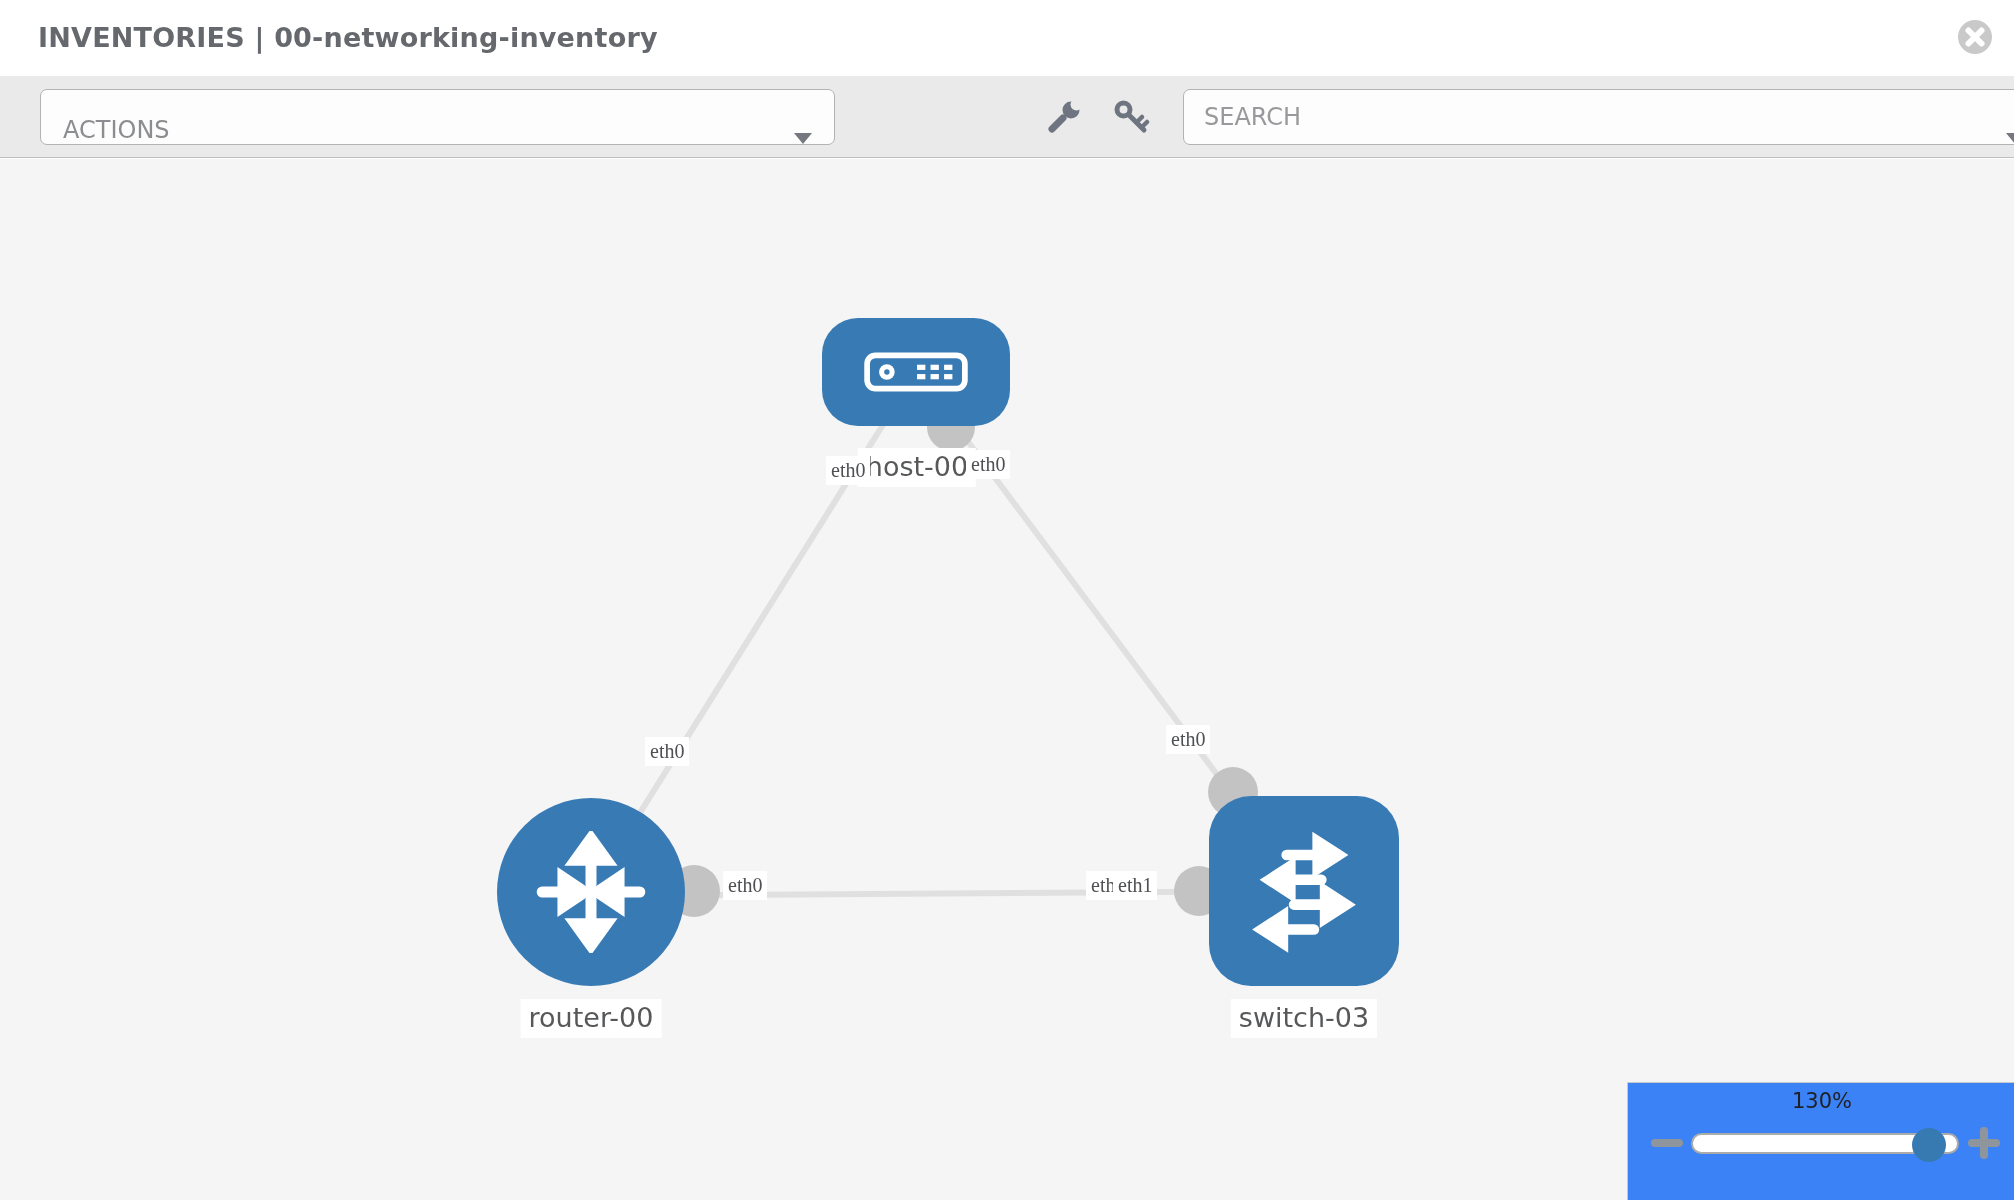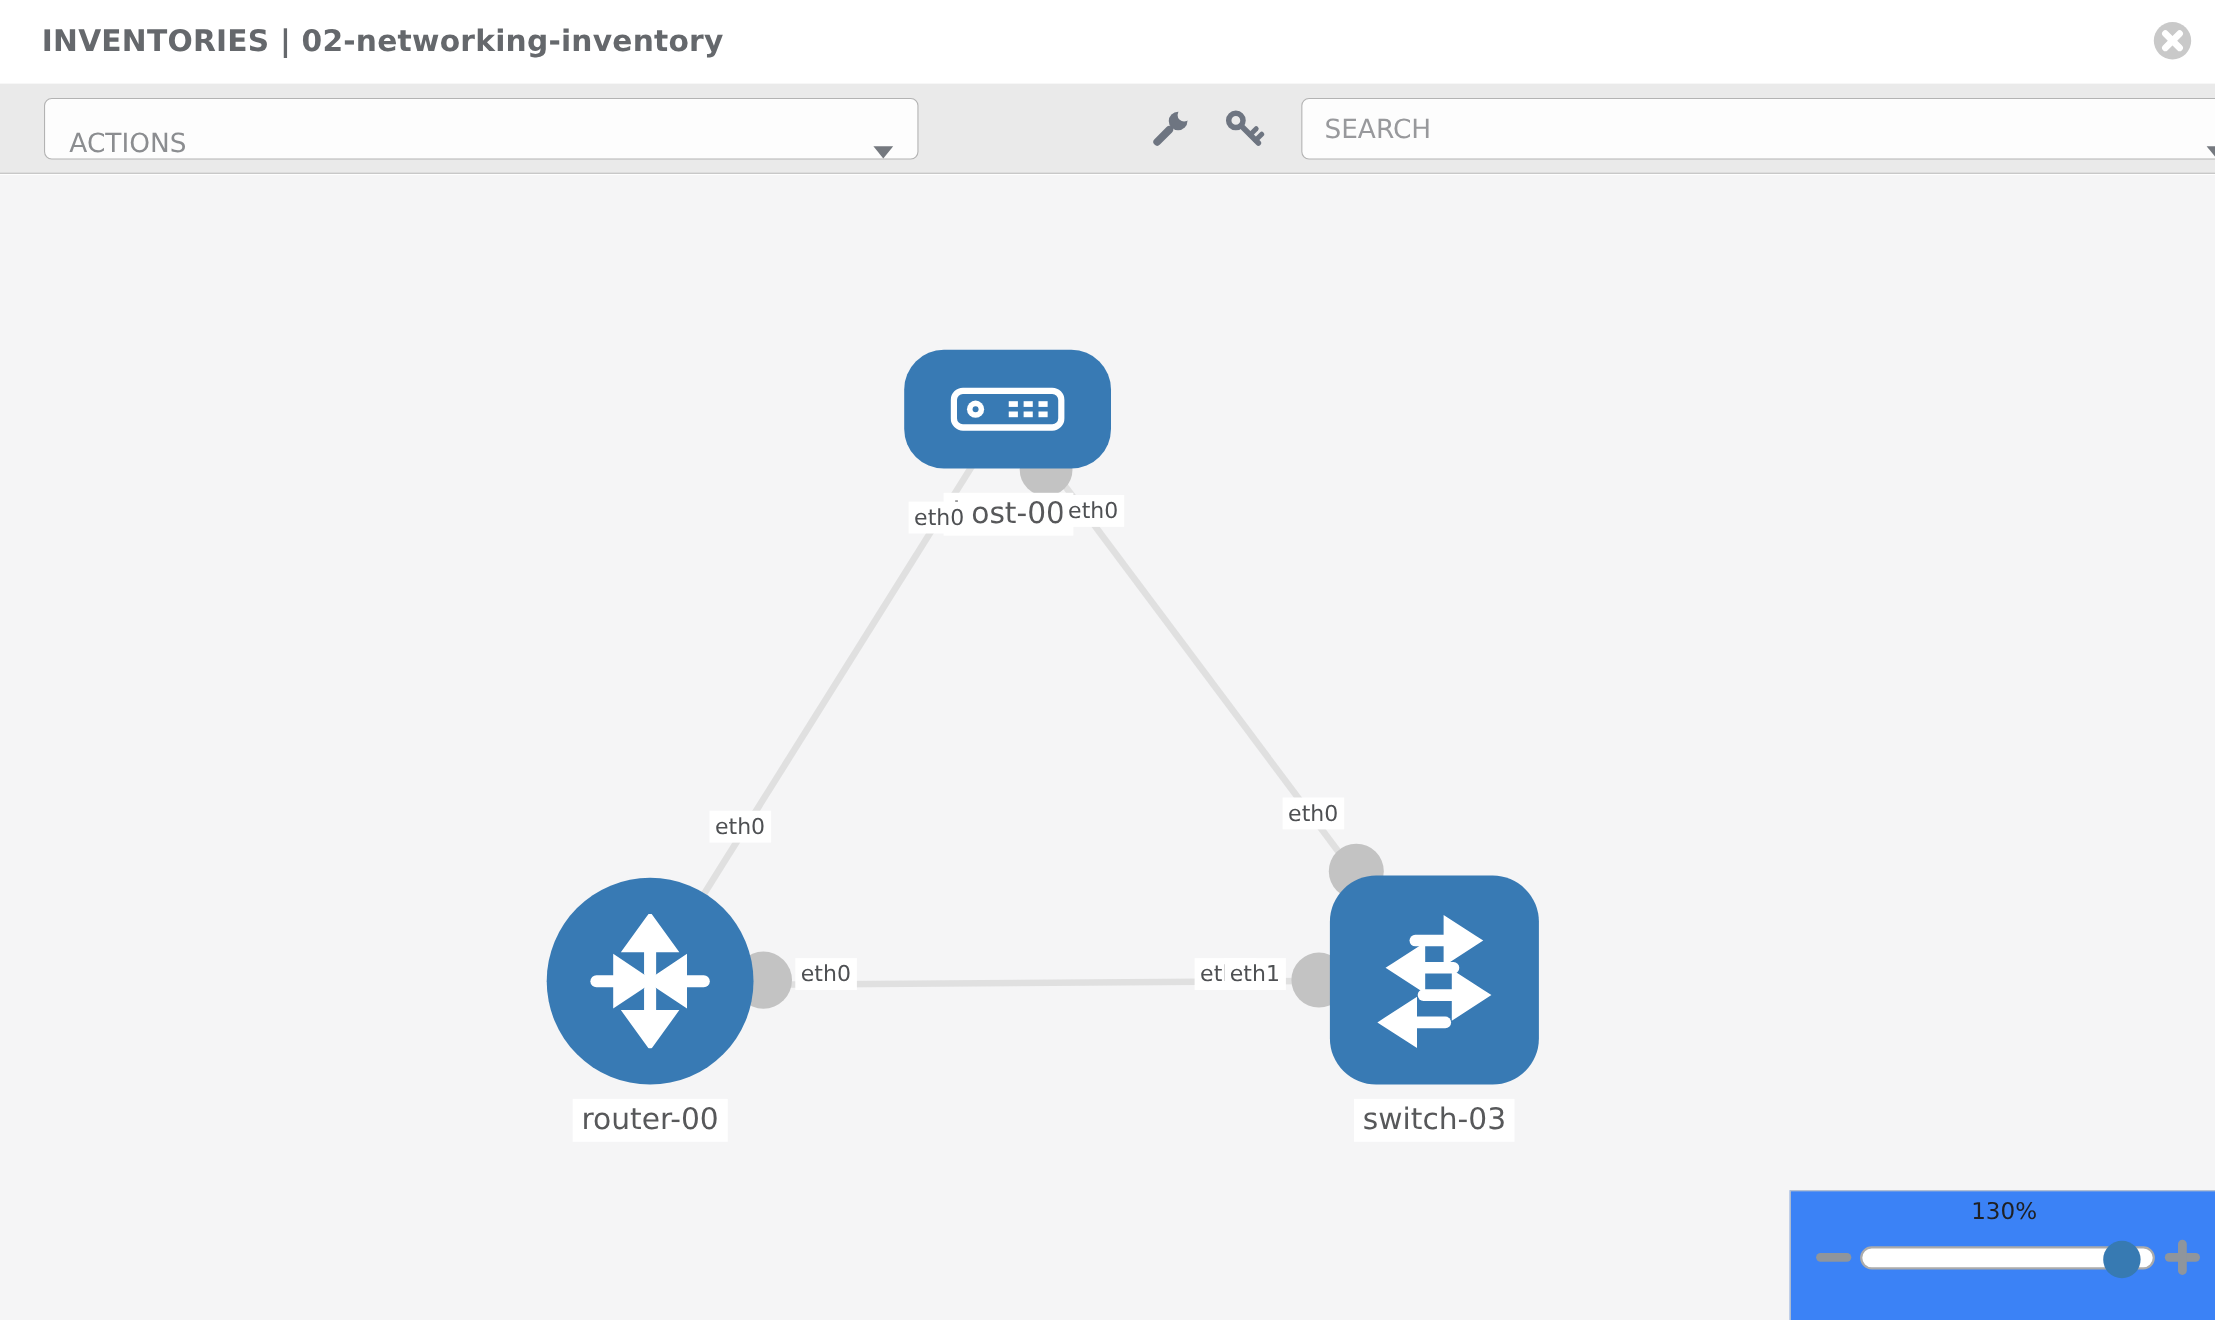--- a/index.html
+++ b/index.html
@@ -29,39 +29,39 @@
   
   .canvas { position:absolute; left:0; top:159px; width:2014px; height:1041px; background:#f5f5f6; }
   .links-layer { position:absolute; left:0; top:0; width:2014px; height:1041px; z-index:1; }
 
   .node { position:absolute; z-index:2; background:#387ab4; display:flex; align-items:center; justify-content:center; cursor:pointer; }
   .node-host   { left:822px; top:159px; width:188px; height:108px; border-radius:36px; }
   .node-router { left:497px; top:639px; width:188px; height:188px; border-radius:50%; }
   .node-switch { left:1209px; top:637px; width:190px; height:190px; border-radius:42px; }
 
   .node-label { position:absolute; z-index:3; background:#ffffff; color:#57585a; font-size:27px; padding:3px 8px 5px; white-space:nowrap; transform:translateX(-50%); }
-  .if-label { position:absolute; z-index:3; background:#ffffff; color:#4e5053; font-size:20px; padding:2px 5px 3px; white-space:nowrap; line-height:24px; }
+  .if-label { position:absolute; z-index:3; background:#ffffff; color:#4e5053; font-size:20px; padding:2px 5px 3px; white-space:nowrap; line-height:24px;font-family:Liberation Serif, serif; }
 
   
   .zoom-panel { position:absolute; left:1627px; top:1082px; width:388px; height:119px; background:#3b82f6; border:1px solid #c9c9c9; z-index:5; }
   .zoom-level { position:absolute; left:0; top:6px; width:388px; text-align:center; font-size:21px; color:#1f2023; }
   .zoom-minus { position:absolute; left:23px; top:56px; width:32px; height:8px; background:#8f959c; border-radius:4px; cursor:pointer; }
   .zoom-plus  { position:absolute; left:340px; top:44px; width:32px; height:32px; cursor:pointer; }
   .zoom-plus .pbar-h { position:absolute; left:0; top:12px; width:32px; height:8px; background:#8f959c; border-radius:4px; }
   .zoom-plus .pbar-v { position:absolute; left:12px; top:0; width:8px; height:32px; background:#8f959c; border-radius:4px; }
   .zoom-track { position:absolute; left:63px; top:50px; width:268px; height:21px; background:#fff; border:2px solid #ababab; border-radius:11px; cursor:pointer; }
   .zoom-knob { position:absolute; left:219px; top:-7px; width:34px; height:34px; border-radius:50%; background:#377ab2; cursor:grab; }
 </style>
 </head>
 <body>
 
 <div id="app">
 
   <div class="header">
-    <div class="page-title">INVENTORIES | 02-networking-inventory</div>
+    <div class="page-title">INVENTORIES | 00-networking-inventory</div>
     <svg class="close-btn" viewBox="0 0 38 38">
       <circle cx="19" cy="19" r="17" fill="#c9c9c9"></circle>
       <path d="M12.5 12.5 L25.5 25.5 M25.5 12.5 L12.5 25.5" stroke="#ffffff" stroke-width="6" stroke-linecap="round"></path>
     </svg>
   </div>
 
   <div class="toolbar">
     <div class="combo combo-actions">
       <span class="combo-label">ACTIONS</span>
       <span class="caret"></span>

